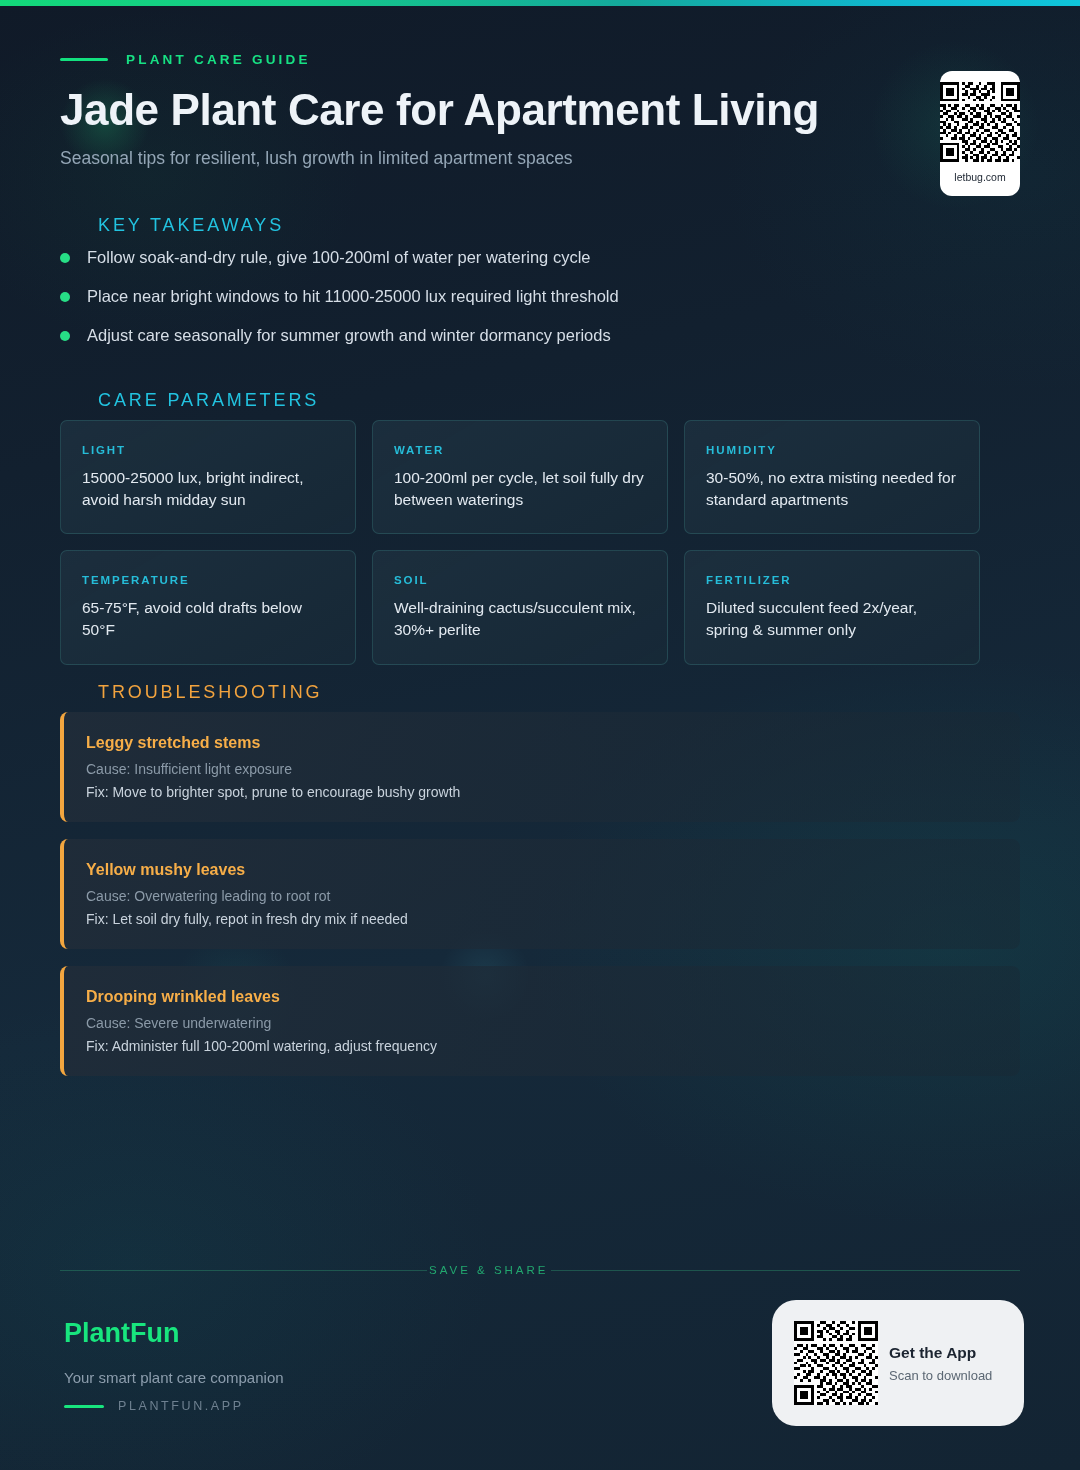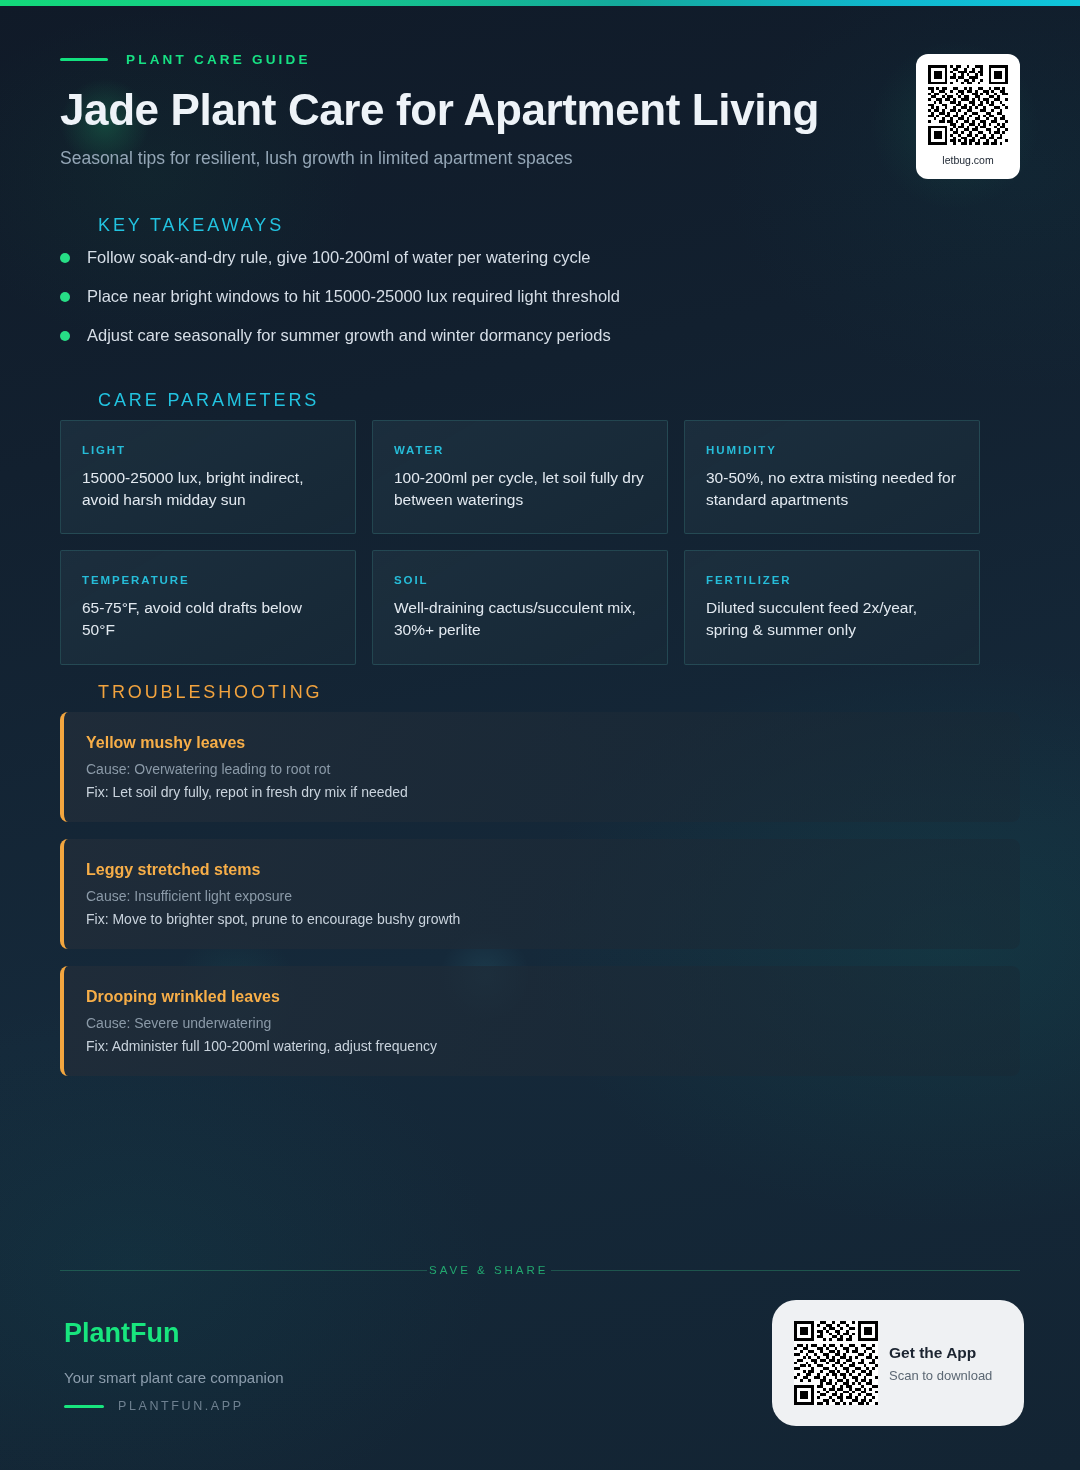--- a/index.html
+++ b/index.html
@@ -48,22 +48,22 @@
     font-size:44px; font-weight:bold; color:#eef3f8; letter-spacing:-0.4px;
     line-height:1.12;
   }
   .subtitle {
     margin-top:14px;
     font-size:17.5px; color:#94a6b6; font-weight:normal;
   }
 
   
   .qr-top {
-    position:absolute; right:60px; top:54px;
-    width:104px; height:125px;
+    position:absolute; right:60px; top:71px;
+    width:80px; height:125px;
     background:#ffffff; border-radius:12px;
     display:flex; flex-direction:column; align-items:center;
     padding:11px 0 0 0;
   }
   .qr-top .qrbox { width:80px; height:80px; }
   .qr-top .qrlabel { margin-top:9px; font-size:10.5px; color:#1b2430; font-weight:normal; }
 
   
   .sec-label {
     font-size:18px; font-weight:normal; letter-spacing:2.9px;padding-left:38px;
@@ -79,21 +79,21 @@
     width:10px; height:10px; border-radius:50%; background:#27de86;
     margin-top:8px; flex:0 0 auto;
   }
   .take-text { font-size:16.5px; color:#d6dee7; line-height:1.55; }
 
   
   .cards { position:absolute; left:60px; top:420px; width:960px;
     display:grid; grid-template-columns:repeat(3, 296px); gap:16px 16px; }
   .card {
     border:1px solid rgba(64,138,138,0.30);
-    border-radius:2px;
+    border-radius:7px;
     background:linear-gradient(150deg, rgba(28,47,62,0.95), rgba(23,41,55,0.92));
     padding:23px 21px 22px 21px;
     min-height:101px;
   }
   .card-label {
     font-size:11.5px; font-weight:bold; letter-spacing:1.9px; color:#26bdd9;
   }
   .card-value {
     margin-top:11px; font-size:15.5px; color:#e2e9f0; line-height:1.43;
   }
@@ -390,21 +390,21 @@
     </div>
 
     <div class="sec-label sec-key">KEY TAKEAWAYS</div>
     <div class="takeaways">
       <div class="take-row">
         <span class="take-dot"></span>
         <span class="take-text">Follow soak-and-dry rule, give 100-200ml of water per watering cycle</span>
       </div>
       <div class="take-row">
         <span class="take-dot"></span>
-        <span class="take-text">Place near bright windows to hit 15000-25000 lux required light threshold</span>
+        <span class="take-text">Place near bright windows to hit 11000-25000 lux required light threshold</span>
       </div>
       <div class="take-row">
         <span class="take-dot"></span>
         <span class="take-text">Adjust care seasonally for summer growth and winter dormancy periods</span>
       </div>
     </div>
 
     <div class="sec-label sec-care">CARE PARAMETERS</div>
     <div class="cards">
       <div class="card">
@@ -429,28 +429,28 @@
       </div>
       <div class="card">
         <div class="card-label">FERTILIZER</div>
         <div class="card-value">Diluted succulent feed 2x/year, spring &amp; summer only</div>
       </div>
     </div>
 
     <div class="sec-label sec-trouble">TROUBLESHOOTING</div>
     <div class="issues">
       <div class="issue">
+        <div class="issue-title">Leggy stretched stems</div>
+        <div class="issue-cause">Cause: Insufficient light exposure</div>
+        <div class="issue-fix">Fix: Move to brighter spot, prune to encourage bushy growth</div>
+      </div>
+      <div class="issue">
         <div class="issue-title">Yellow mushy leaves</div>
         <div class="issue-cause">Cause: Overwatering leading to root rot</div>
         <div class="issue-fix">Fix: Let soil dry fully, repot in fresh dry mix if needed</div>
-      </div>
-      <div class="issue">
-        <div class="issue-title">Leggy stretched stems</div>
-        <div class="issue-cause">Cause: Insufficient light exposure</div>
-        <div class="issue-fix">Fix: Move to brighter spot, prune to encourage bushy growth</div>
       </div>
       <div class="issue">
         <div class="issue-title">Drooping wrinkled leaves</div>
         <div class="issue-cause">Cause: Severe underwatering</div>
         <div class="issue-fix">Fix: Administer full 100-200ml watering, adjust frequency</div>
       </div>
     </div>
 
     <div class="divider">
       <span class="div-line short"></span>

